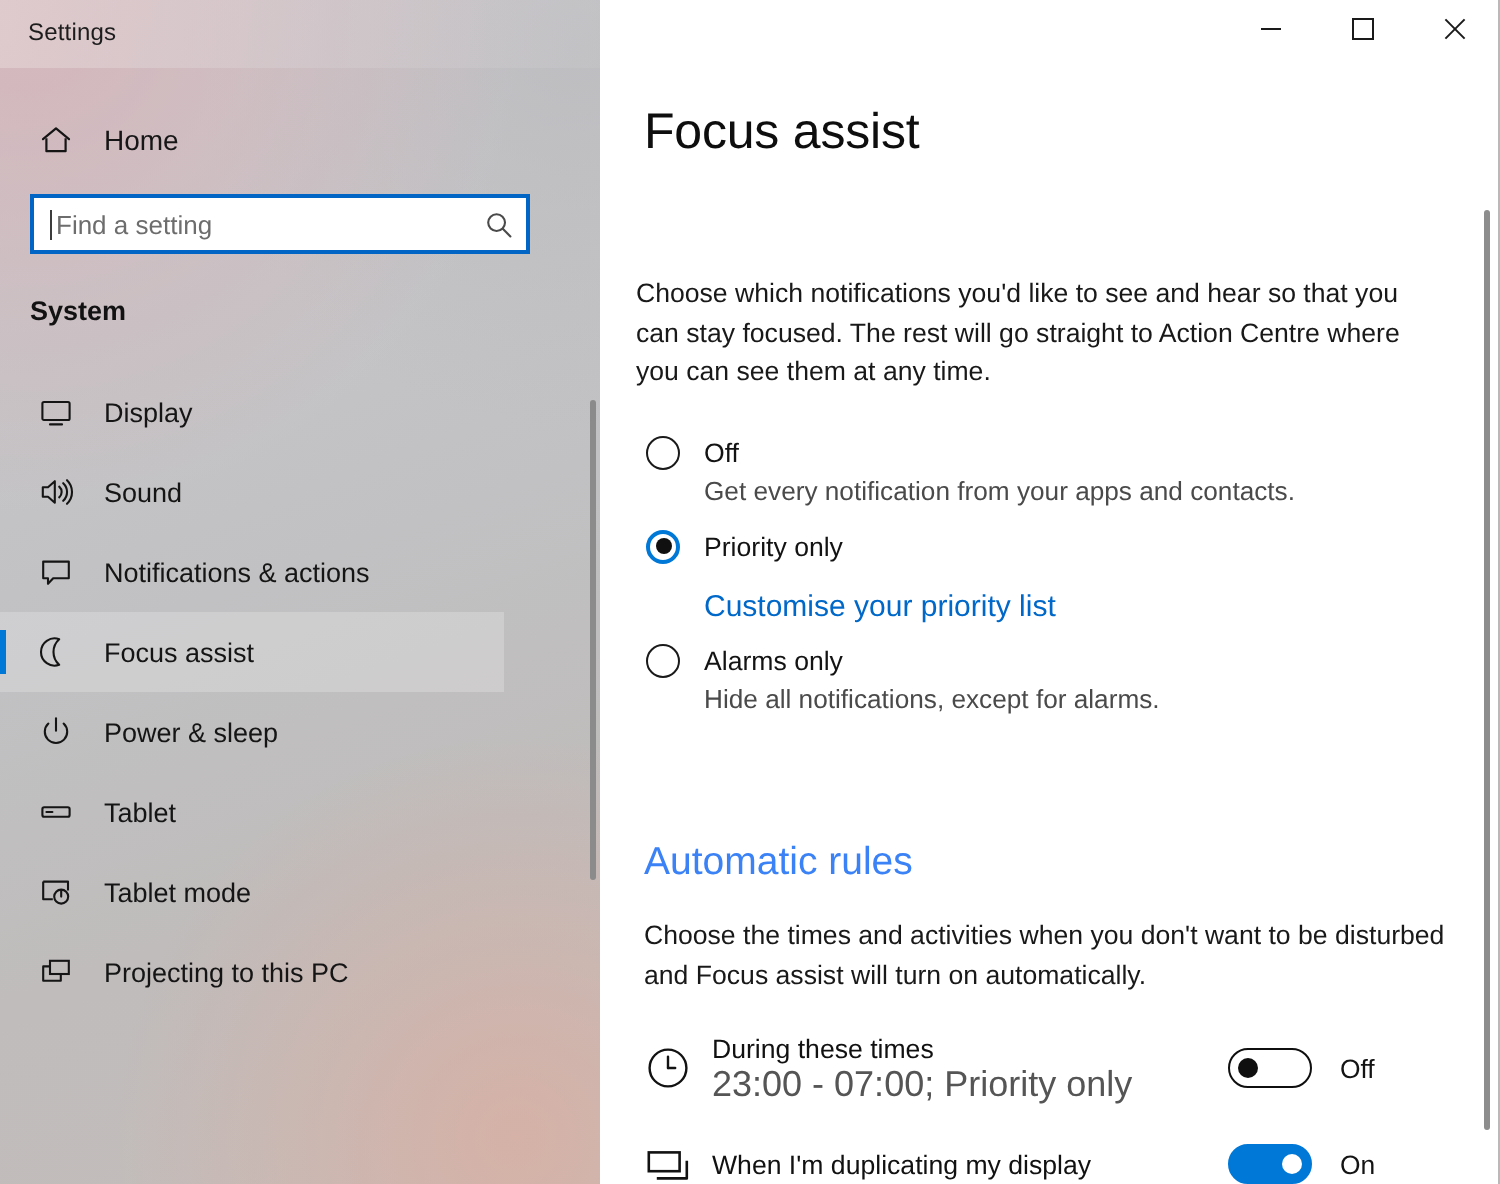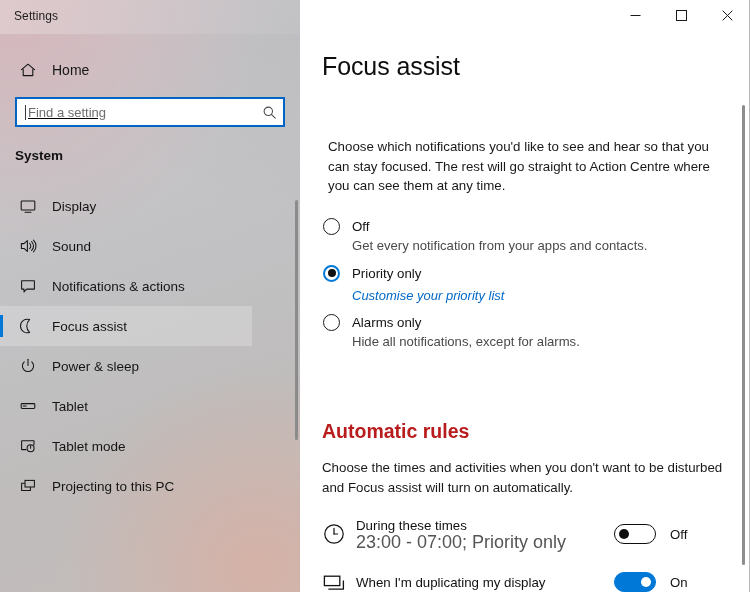--- a/index.html
+++ b/index.html
@@ -74,29 +74,28 @@
   .home-label {
     font-size: 14px;
     color: #161616;
     margin-left: 4px;
   }
 
   .search-wrap {
     position: absolute;
     left: 15px;
     top: 97px;
-    width: 270px;
+    width: 250px;
     height: 30px;
     background: #ffffff;
     border: 2px solid #0065c4;
     box-sizing: border-box;
     display: flex;
     align-items: center;
     cursor: text;
-    text-decoration: underline;
   }
   .search-caret {
     width: 1px;
     height: 15px;
     background: #3c3c3c;
     margin-left: 8px;
     flex: none;
   }
   .search-input {
     flex: 1;
@@ -214,21 +213,21 @@
     left: 22px;
     top: 20px;
     font-size: 25px;
     color: #0e0e0e;
     font-weight: normal;
     letter-spacing: -0.1px;
   }
 
   .intro {
     position: absolute;
-    left: 28px;
+    left: 18px;
     top: 105px;
     width: 400px;
     font-size: 13.3px;
     line-height: 19.5px;
     color: #191919;
   }
 
   .radio-group {
     position: absolute;
     left: 22px;
@@ -274,37 +273,36 @@
     display: block;
   }
   .radio-desc {
     font-size: 13.1px;
     color: #4a4a4a;
     line-height: 18.5px;
     display: block;
     margin-top: 1px;
   }
   .radio-link {
-    font-size: 13px;
+    font-size: 15px;
     color: #0068c8;
     line-height: 18.5px;
     display: inline-block;
-    margin-top: 4px;
+    margin-top: 12px;
     cursor: pointer;
     text-decoration: none;
-    font-style: italic;
   }
 
   .rules-title {
     position: absolute;
     left: 22px;
     top: 388px;
     font-size: 19.5px;
-    color: #b91c1c;
-    font-weight: bold;
+    color: #3b82f6;
+    font-weight: normal;
   }
   .rules-desc {
     position: absolute;
     left: 22px;
     top: 426px;
     width: 404px;
     font-size: 13.3px;
     line-height: 19.5px;
     color: #191919;
   }

